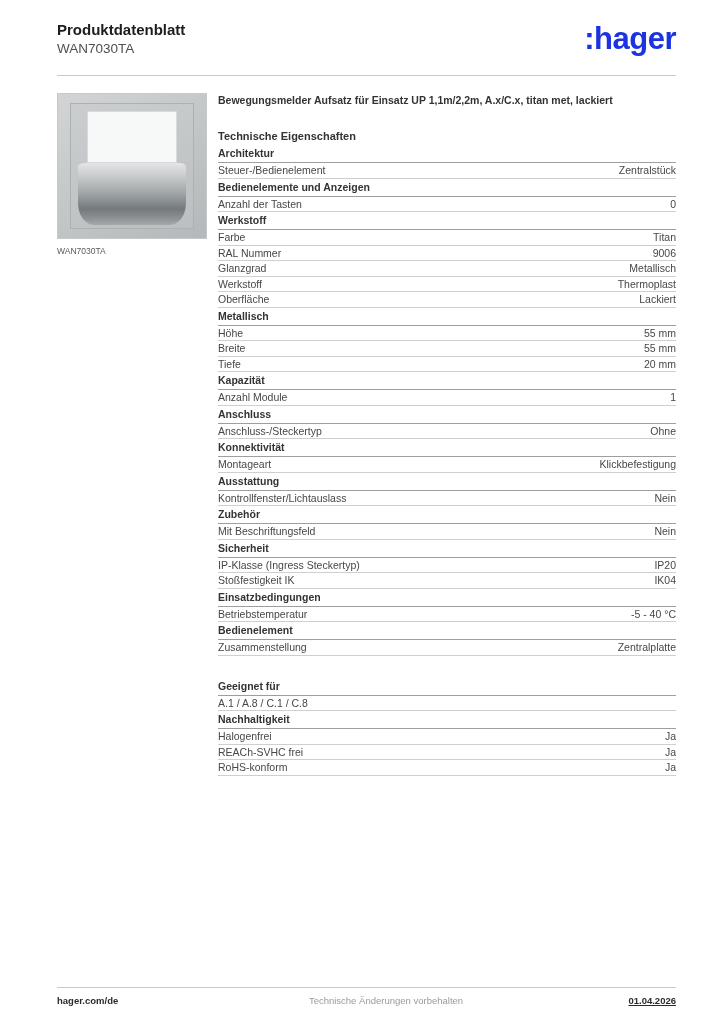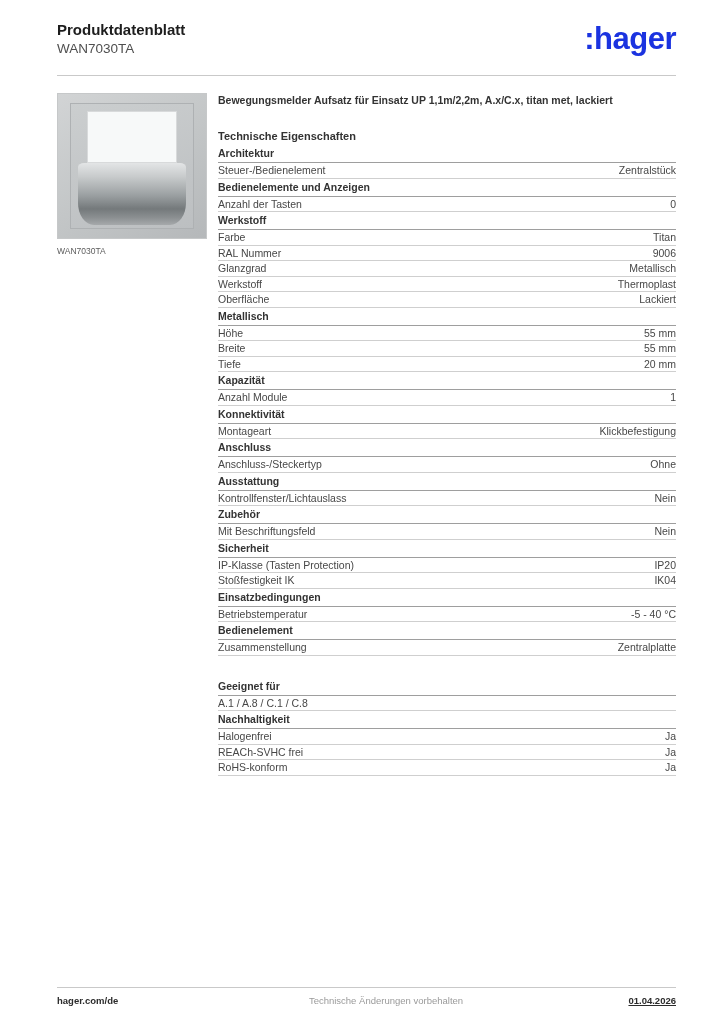--- a/index.html
+++ b/index.html
@@ -198,51 +198,51 @@
   </div>
           </div>
           <div class="section">
     <div class="section-heading">Kapazität</div>
   <div class="spec-row">
     <span class="spec-label">Anzahl Module</span>
     <span class="spec-value">1</span>
   </div>
           </div>
           <div class="section">
+    <div class="section-heading">Anschluss</div>
+  <div class="spec-row">
+    <span class="spec-label">Anschluss-/Steckertyp</span>
+    <span class="spec-value">Ohne</span>
+  </div>
+          </div>
+          <div class="section">
     <div class="section-heading">Konnektivität</div>
   <div class="spec-row">
     <span class="spec-label">Montageart</span>
     <span class="spec-value">Klickbefestigung</span>
   </div>
           </div>
           <div class="section">
-    <div class="section-heading">Anschluss</div>
-  <div class="spec-row">
-    <span class="spec-label">Anschluss-/Steckertyp</span>
-    <span class="spec-value">Ohne</span>
-  </div>
-          </div>
-          <div class="section">
     <div class="section-heading">Ausstattung</div>
   <div class="spec-row">
     <span class="spec-label">Kontrollfenster/Lichtauslass</span>
     <span class="spec-value">Nein</span>
   </div>
           </div>
           <div class="section">
     <div class="section-heading">Zubehör</div>
   <div class="spec-row">
     <span class="spec-label">Mit Beschriftungsfeld</span>
     <span class="spec-value">Nein</span>
   </div>
           </div>
           <div class="section">
     <div class="section-heading">Sicherheit</div>
   <div class="spec-row">
-    <span class="spec-label">IP-Klasse (Tasten Protection)</span>
+    <span class="spec-label">IP-Klasse (Ingress Steckertyp)</span>
     <span class="spec-value">IP20</span>
   </div>
             <div class="spec-row">
     <span class="spec-label">Stoßfestigkeit IK</span>
     <span class="spec-value">IK04</span>
   </div>
           </div>
           <div class="section">
     <div class="section-heading">Einsatzbedingungen</div>
   <div class="spec-row">

